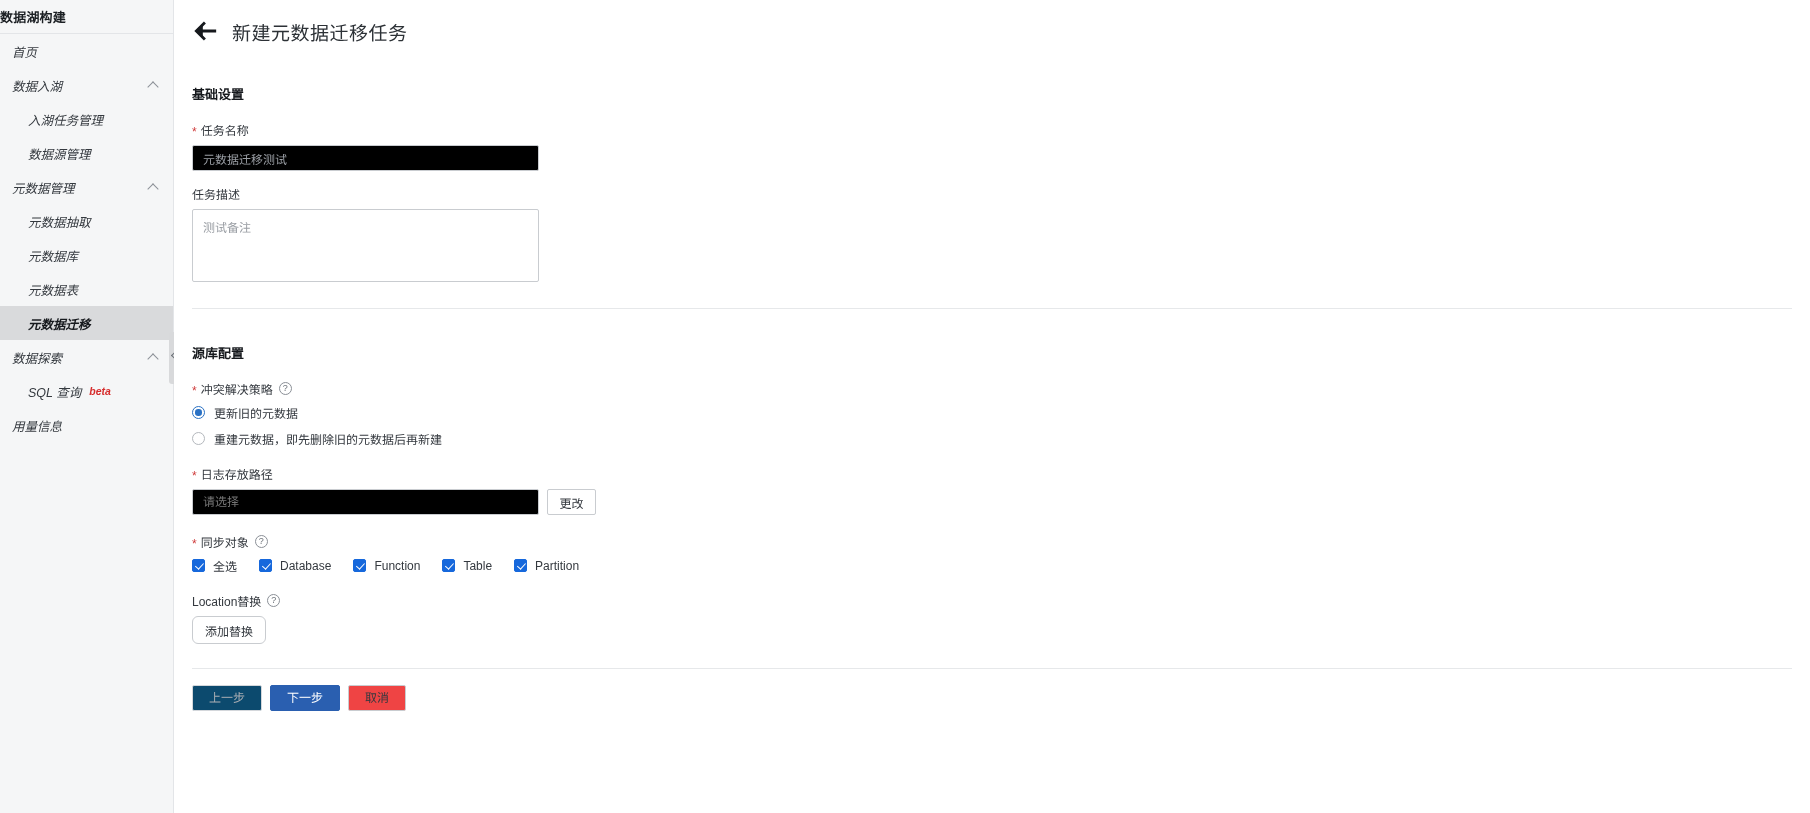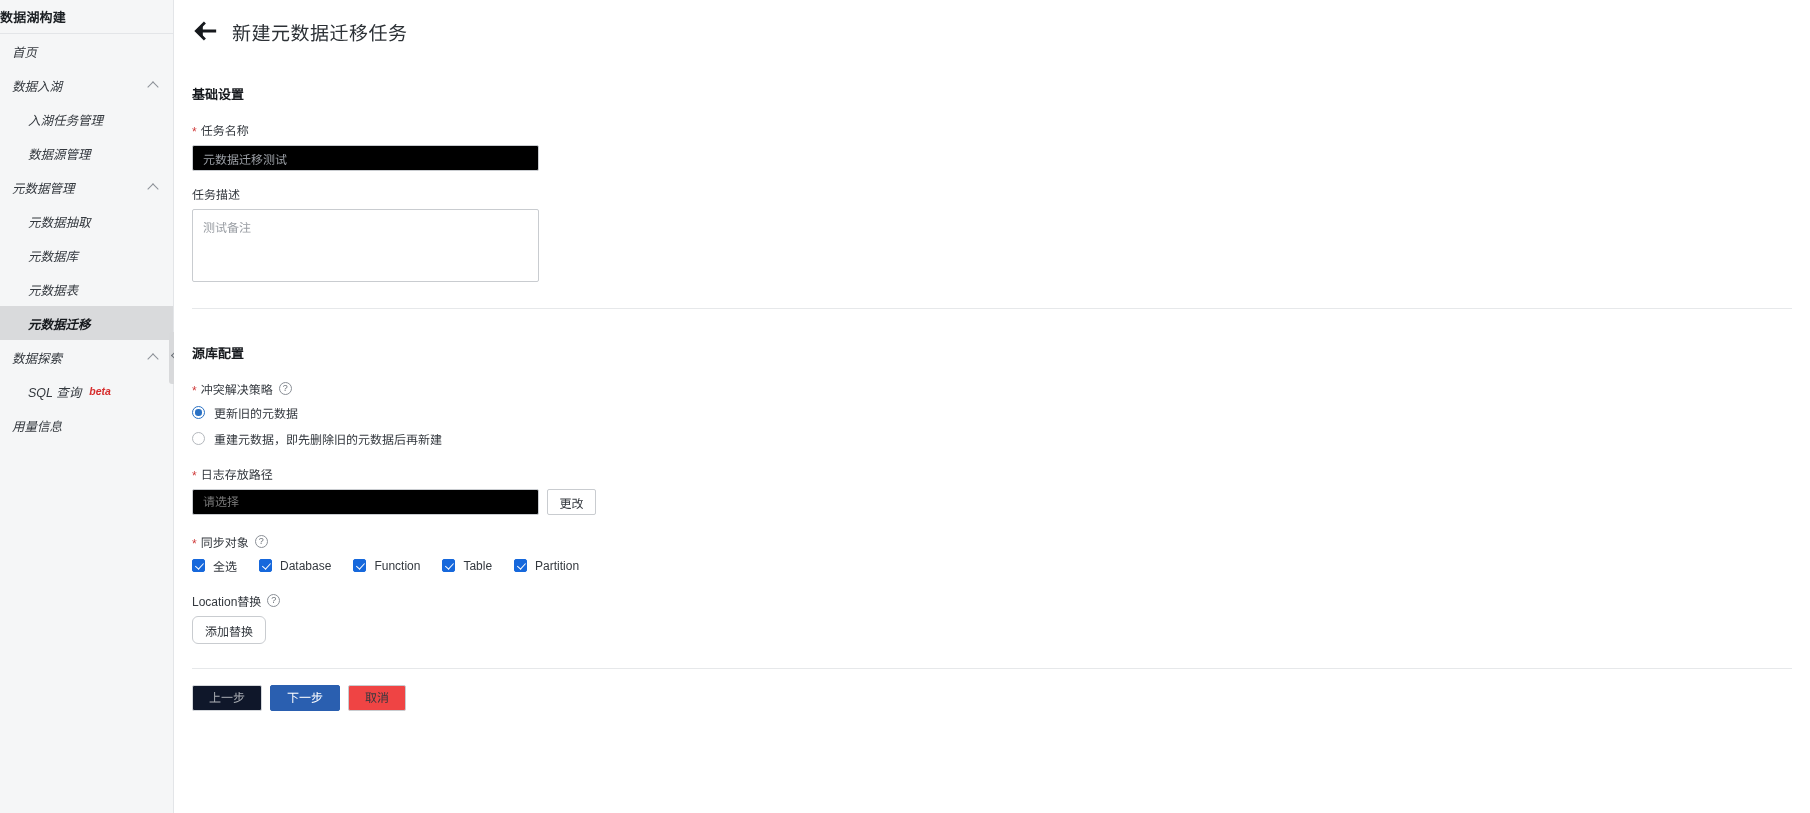--- a/index.html
+++ b/index.html
@@ -320,21 +320,21 @@
     height: 26px;
     padding: 0 16px;
     font-size: 12px;
     border-radius: 2px;
     cursor: pointer;
     font-family: inherit;
     line-height: 1;
   }
   .btn.secondary {
     border: 1px solid #d4d7db;
-    background: #0f172a;
+    background: #0c4a6e;
     color: #a9adb3;
   }
   .btn.primary {
     border: 1px solid #2a5fb0;
     background: #2a5fb0;
     color: #fff;
   }
   .btn.plain {
     border: 1px solid #c9ccd0;
     background: #ef4444;

